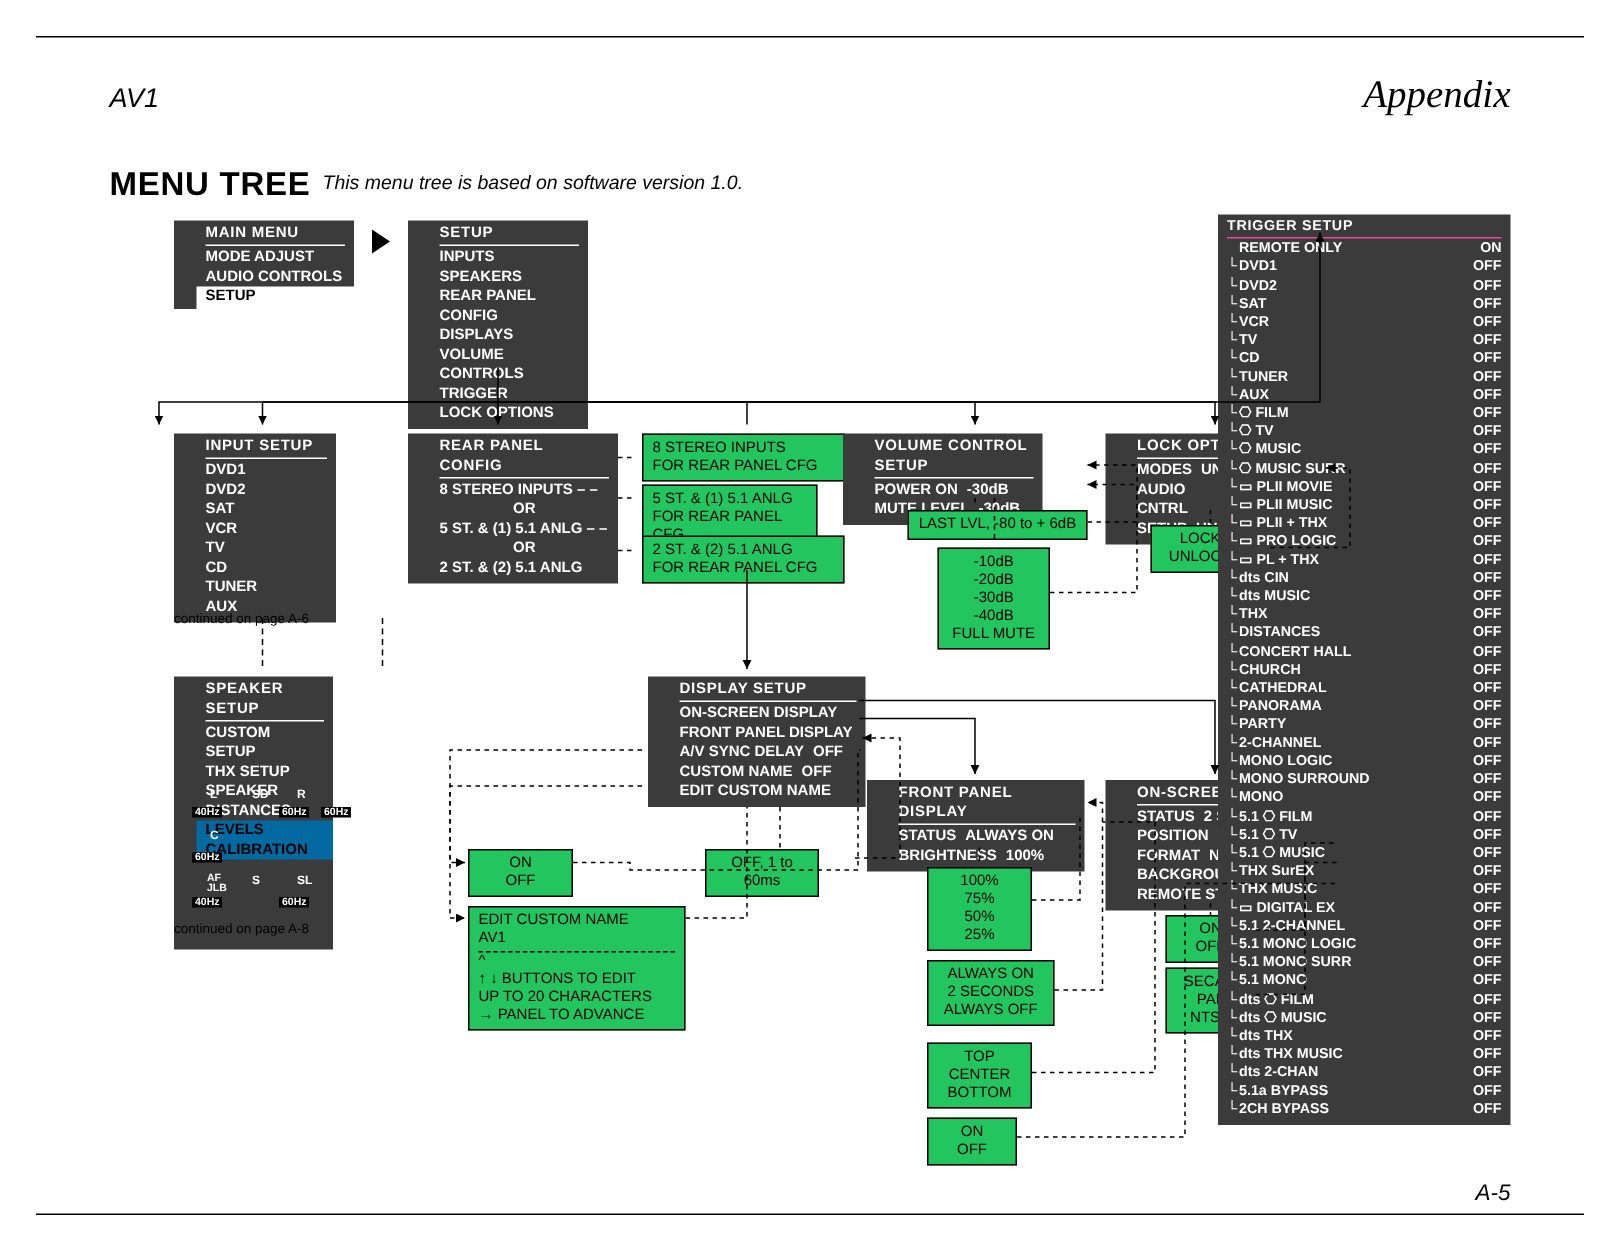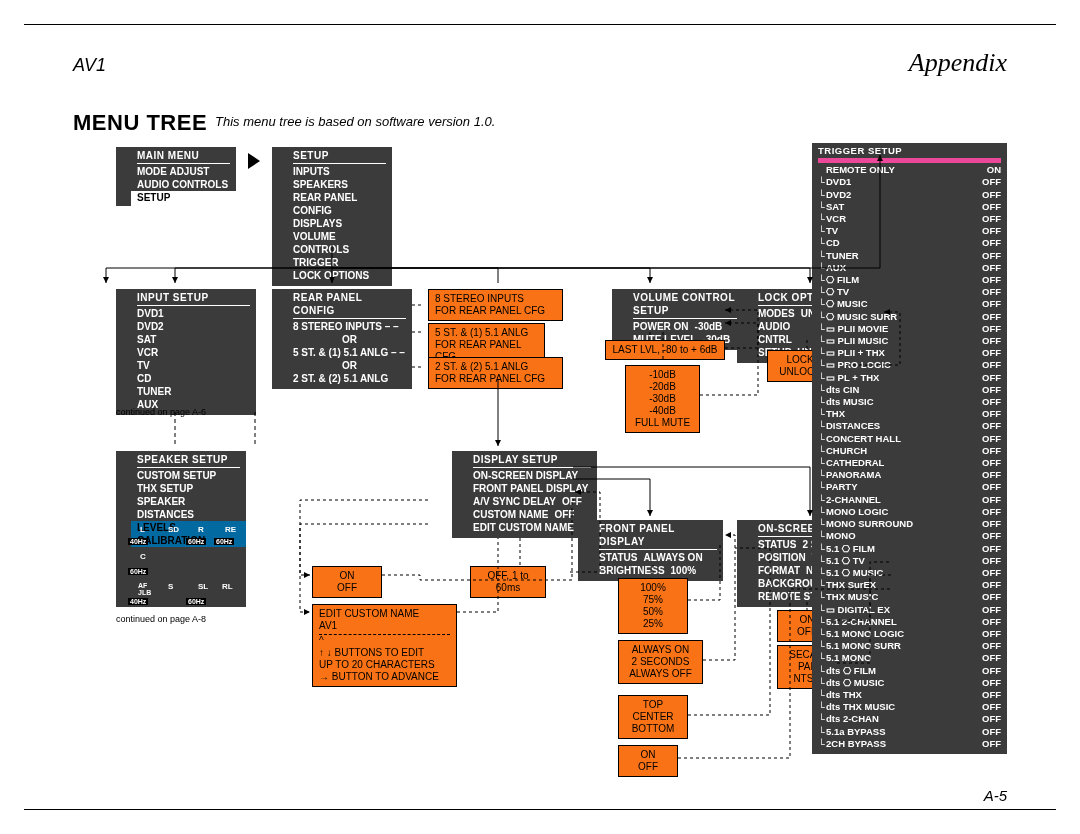--- a/index.html
+++ b/index.html
@@ -7,25 +7,25 @@
 .frame{position:absolute;top:24px;left:24px;right:24px;bottom:24px;border-top:1px solid #000;border-bottom:1px solid #000;}
 .hdr-l{position:absolute;top:55px;left:73px;font-style:italic;font-size:18px;}
 .hdr-r{position:absolute;top:48px;right:73px;font-style:italic;font-family:Georgia,serif;font-size:26px;}
 .title{position:absolute;top:110px;left:73px;font-size:22px;font-weight:900;letter-spacing:0.5px;}
 .subtitle{position:absolute;top:114px;left:215px;font-style:italic;font-size:13px;}
 .ftr{position:absolute;bottom:30px;right:73px;font-style:italic;font-size:15px;}
 .box{position:absolute;background:#3b3b3b;color:#fff;font-size:10px;font-weight:700;line-height:13px;padding:2px 6px 4px 21px;box-sizing:border-box;}
 .box .hd{border-bottom:1px solid #fff;padding-bottom:1px;margin-bottom:1px;text-transform:uppercase;letter-spacing:0.5px;}
 .box .row{display:flex;justify-content:flex-start;}
 .box .row span:first-child{padding-right:6px;}
-.wbox{position:absolute;background:#f97316;border:1px solid #000;font-size:10px;line-height:12px;padding:3px 6px;box-sizing:border-box;text-align:center;}
+.wbox{position:absolute;background:#22c55e;border:1px solid #000;font-size:10px;line-height:12px;padding:3px 6px;box-sizing:border-box;text-align:center;}
 .wleft{text-align:left;}
 .cont{position:absolute;font-size:9px;}
 .rcol{position:absolute;top:143px;right:73px;width:195px;background:#3b3b3b;color:#fff;font-size:9.5px;font-weight:700;line-height:12.2px;padding:2px 6px 4px 6px;box-sizing:border-box;}
-.rcol .hd{border-bottom:5px solid #ec4899;padding-bottom:1px;margin-bottom:1px;letter-spacing:0.5px;}
+.rcol .hd{border-bottom:1px solid #ec4899;padding-bottom:1px;margin-bottom:1px;letter-spacing:0.5px;}
 .rcol .row{display:flex;}
 .rcol .row span.br{width:8px;display:inline-block;}
 .rcol .row span.lab{flex:1;}
 .rcol .row span.val{width:30px;text-align:right;}
 svg.conn{position:absolute;top:0;left:0;overflow:visible;pointer-events:none;}
 .speaker-diagram{position:absolute;color:#fff;font-size:8px;}
 .slabel{position:absolute;font-size:8px;color:#fff;font-weight:700;}
 .hz{position:absolute;font-size:7px;background:#000;color:#fff;padding:0 2px;font-weight:700;}
 .tri{position:absolute;width:0;height:0;border-style:solid;}
 </style>
@@ -53,21 +53,21 @@
   <div class="hd">SETUP</div>
   <div>INPUTS</div>
   <div>SPEAKERS</div>
   <div>REAR PANEL CONFIG</div>
   <div>DISPLAYS</div>
   <div>VOLUME CONTROLS</div>
   <div>TRIGGER</div>
   <div>LOCK OPTIONS</div>
 </div>
 
-<div class="box" style="top:289px;left:116px;width:140px">
+<div class="box" style="top:289px;left:116px;width:108px">
   <div class="hd">INPUT SETUP</div>
   <div>DVD1</div>
   <div>DVD2</div>
   <div>SAT</div>
   <div>VCR</div>
   <div>TV</div>
   <div>CD</div>
   <div>TUNER</div>
   <div>AUX</div>
 </div>
@@ -88,21 +88,21 @@
 </div>
 <div class="wbox wleft" style="top:323px;left:428px;width:117px">
   <div>5 ST. &amp; (1) 5.1 ANLG</div>
       <div>FOR REAR PANEL CFG</div>
 </div>
 <div class="wbox wleft" style="top:357px;left:428px;width:135px">
   <div>2 ST. &amp; (2) 5.1 ANLG</div>
       <div>FOR REAR PANEL CFG</div>
 </div>
 
-<div class="box" style="top:289px;left:612px;width:133px">
+<div class="box" style="top:289px;left:562px;width:133px">
   <div class="hd">VOLUME CONTROL SETUP</div>
   <div class="row">
         <span>POWER ON</span>
         <span>-30dB</span>
       </div>
   <div class="row">
         <span>MUTE LEVEL</span>
         <span>-30dB</span>
       </div>
 </div>
@@ -128,21 +128,21 @@
   <div class="row">
         <span>SETUP</span>
         <span>UNLOCKED</span>
       </div>
 </div>
 <div class="wbox" style="top:350px;left:767px;width:80px">
   <div>LOCKED</div>
       <div>UNLOCKED</div>
 </div>
 
-<div class="box" style="top:451px;left:116px;width:130px;padding-bottom:60px">
+<div class="box" style="top:451px;left:116px;width:106px;padding-bottom:60px">
   <div class="hd">SPEAKER SETUP</div>
   <div>CUSTOM SETUP</div>
   <div>THX SETUP</div>
   <div>SPEAKER DISTANCES</div>
   <div style="background:#0369a1;color:#000;margin:0 -6px;padding:0 6px;font-weight:700">LEVELS CALIBRATION</div>
 </div>
 
 <div class="speaker-diagram">
   <div class="slabel" style="top:525px;left:140px">L</div>
   <div class="slabel" style="top:525px;left:168px">SD</div>
@@ -155,21 +155,21 @@
   <div class="hz" style="top:568px;left:128px">60Hz</div>
   <div class="slabel" style="top:582px;left:138px;font-size:7px">AF<br>JLB</div>
   <div class="slabel" style="top:582px;left:168px">S</div>
   <div class="slabel" style="top:582px;left:198px">SL</div>
   <div class="slabel" style="top:582px;left:222px">RL</div>
   <div class="hz" style="top:598px;left:128px">40Hz</div>
   <div class="hz" style="top:598px;left:186px">60Hz</div>
 </div>
 <div class="cont" style="top:614px;left:116px">continued on page A-8</div>
 
-<div class="box" style="top:451px;left:452px;width:145px">
+<div class="box" style="top:451px;left:432px;width:145px">
   <div class="hd">DISPLAY SETUP</div>
   <div>ON-SCREEN DISPLAY</div>
   <div>FRONT PANEL DISPLAY</div>
   <div class="row">
         <span>A/V SYNC DELAY</span>
         <span>OFF</span>
       </div>
   <div class="row">
         <span>CUSTOM NAME</span>
         <span>OFF</span>
@@ -180,21 +180,21 @@
 <div class="wbox" style="top:566px;left:312px;width:70px">
   <div>ON</div>
       <div>OFF</div>
 </div>
 <div class="wbox wleft" style="top:604px;left:312px;width:145px">
   <div>EDIT CUSTOM NAME</div>
   <div style="border-bottom:1px dashed #000;padding-bottom:2px">AV1</div>
   <div>^</div>
   <div>↑ ↓ BUTTONS TO EDIT</div>
   <div>UP TO 20 CHARACTERS</div>
-  <div>→ BUTTON TO ADVANCE</div>
+  <div>→ PANEL TO ADVANCE</div>
 </div>
 <div class="wbox" style="top:566px;left:470px;width:76px">OFF, 1 to 60ms</div>
 
 <div class="box" style="top:520px;left:578px;width:145px">
   <div class="hd">FRONT PANEL DISPLAY</div>
   <div class="row">
         <span>STATUS</span>
         <span>ALWAYS ON</span>
       </div>
   <div class="row">

